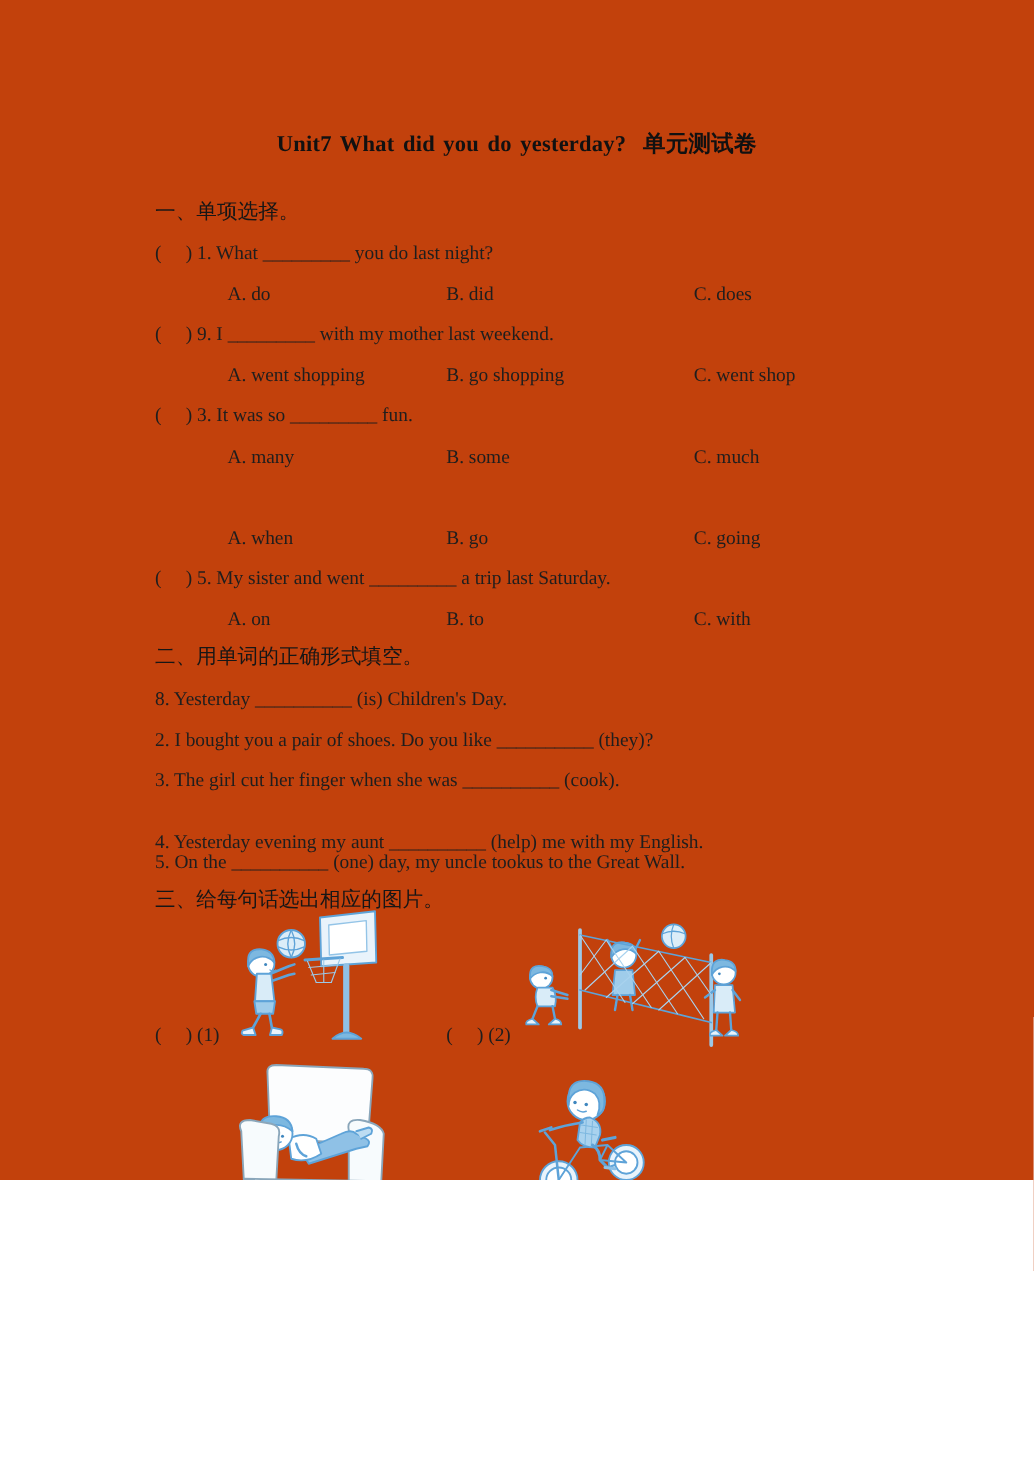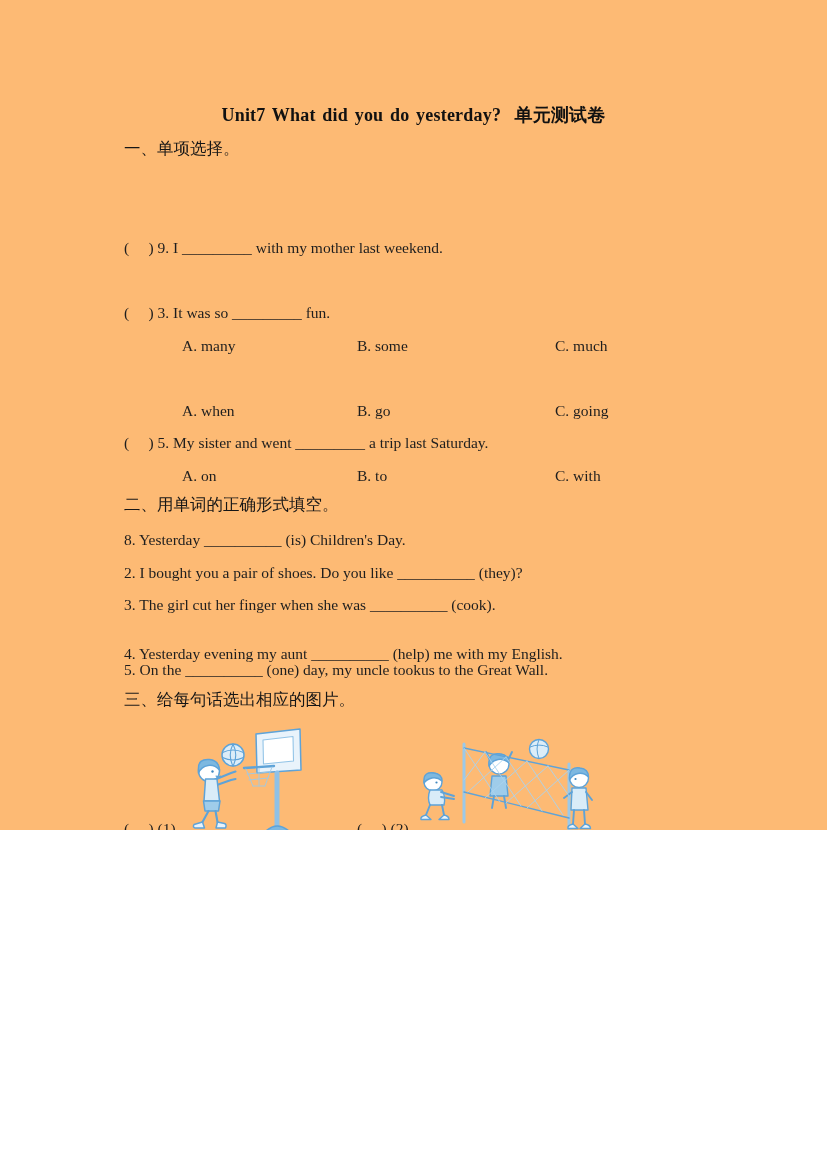--- a/index.html
+++ b/index.html
@@ -1,47 +1,58 @@
 <!DOCTYPE html>
 <html><head>
 <meta charset="utf-8">
 <style>
   html,body { margin:0; padding:0; background:#ffffff; }
   .page {
-    position:relative; width:827px; height:830px; background:#fdba74;
+    position:relative; width:827px; height:944px; background:#c2410c;
     font-family:"Liberation Serif","DejaVu Serif",serif; color:#1e1e1e; overflow:hidden;
   }
   .t { white-space:pre-wrap; }
   .title {
     position:absolute; top:103px; left:0; width:100%; text-align:center;
     font-size:18px; font-weight:bold; color:#111; letter-spacing:0.2px; word-spacing:2px;
   }
-  .line { position:absolute; left:124px; width:660px; font-size:15.5px; line-height:20px; }
+  .line { position:absolute; left:124px; width:660px; font-size:15.5px; line-height:20px;margin-top:20px; }
   .sec  { font-size:16.5px; color:#161616; }
   .opts { height:20px; }
   .opt  { position:absolute; top:0; white-space:pre-wrap; }
   .oa { left:58px; } .ob { left:233px; } .oc { left:431px; }
   .lbl { position:absolute; font-size:15.5px; white-space:pre-wrap; }
   .fig { position:absolute; }
   .footer {
     position:absolute; top:1084px; left:0; width:100%; text-align:center;
     font-size:18px; font-weight:bold; color:#222;
   }
 </style>
 </head>
 <body>
 
 <div class="page">
 
   <div class="title t">Unit7 What did you do yesterday?  单元测试卷</div>
 
   <div class="line sec t" style="top:139px">一、单项选择。</div>
 
+  <div class="line t" style="top:173px">(     ) 1. What _________ you do last night?</div>
+  <div class="line opts" style="top:206px">
+    <span class="opt oa">A. do</span>
+    <span class="opt ob">B. did</span>
+    <span class="opt oc">C. does</span>
+  </div>
 
   <div class="line t" style="top:238px">(     ) 9. I _________ with my mother last weekend.</div>
+  <div class="line opts" style="top:271px">
+    <span class="opt oa">A. went shopping</span>
+    <span class="opt ob">B. go shopping</span>
+    <span class="opt oc">C. went shop</span>
+  </div>
 
   <div class="line t" style="top:303px">(     ) 3. It was so _________ fun.</div>
   <div class="line opts" style="top:336px">
     <span class="opt oa">A. many</span>
     <span class="opt ob">B. some</span>
     <span class="opt oc">C. much</span>
   </div>
 
   <div class="line opts" style="top:401px">
     <span class="opt oa">A. when</span>

